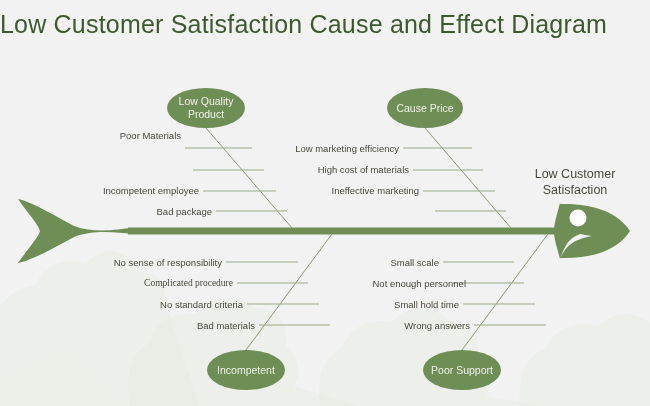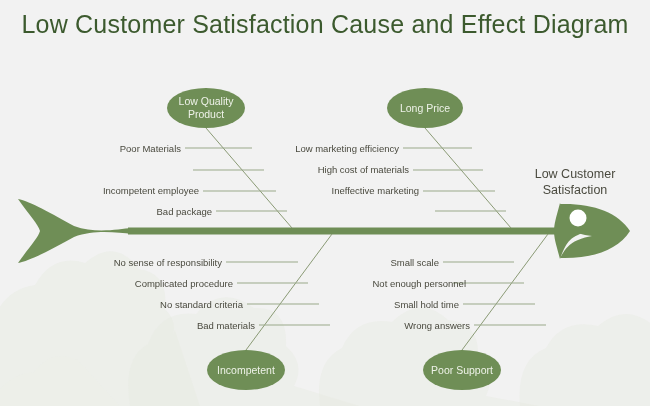--- a/index.html
+++ b/index.html
@@ -11,21 +11,20 @@
   }
   #canvas{
     position:relative;
     width:650px;height:406px;
     background:#f2f2f2;
   }
   #art{position:absolute;left:0;top:0;width:650px;height:406px;}
   .title{
     position:absolute;
     left:0;top:10px;width:650px;
-    text-align:center;
     font-size:25px;
     color:#3c5a2e;
     letter-spacing:.2px;
     white-space:nowrap;
   }
   .cat-label{
     position:absolute;
     color:#eef2e8;
     font-size:10.5px;
     text-align:center;
@@ -125,34 +124,34 @@
       </g>
   </svg>
 
   <div class="title">Low Customer Satisfaction Cause and Effect Diagram</div>
 
   <div class="effect-label" style="left:505px;top:166px;">Low Customer
 Satisfaction</div>
 
   <div class="cat-label" style="left:146px;top:95px;">Low Quality
 Product</div>
-  <div class="cat-label" style="left:365px;top:102px;">Long Price</div>
+  <div class="cat-label" style="left:365px;top:102px;">Cause Price</div>
   <div class="cat-label" style="left:186px;top:364px;">Incompetent</div>
   <div class="cat-label" style="left:402px;top:364px;">Poor Support</div>
 
-  <div class="cause-label left-side" style="left:60px;top:143px;width:121px;">Poor Materials</div>
+  <div class="cause-label left-side" style="left:60px;top:130px;width:121px;">Poor Materials</div>
   <div class="cause-label left-side" style="left:79px;top:185px;width:120px;">Incompetent employee</div>
   <div class="cause-label left-side" style="left:92px;top:206px;width:120px;">Bad package</div>
 
   <div class="cause-label left-side" style="left:279px;top:143px;width:120px;">Low marketing efficiency</div>
   <div class="cause-label left-side" style="left:289px;top:164px;width:120px;">High cost of materials</div>
   <div class="cause-label left-side" style="left:299px;top:185px;width:120px;">Ineffective marketing</div>
 
   <div class="cause-label left-side" style="left:102px;top:257px;width:120px;">No sense of responsibility</div>
-  <div class="cause-label left-side" style="left:113px;top:278px;width:120px;">Complicated procedure</div>
+  <div class="cause-label left-side" style="left:113px;top:278px;width:120px;font-family:Liberation Serif, serif;">Complicated procedure</div>
   <div class="cause-label left-side" style="left:123px;top:299px;width:120px;">No standard criteria</div>
   <div class="cause-label left-side" style="left:135px;top:320px;width:120px;">Bad materials</div>
 
   <div class="cause-label left-side" style="left:319px;top:257px;width:120px;">Small scale</div>
   <div class="cause-label left-side" style="left:346px;top:278px;width:120px;text-align:right;">Not enough personnel</div>
   <div class="cause-label left-side" style="left:339px;top:299px;width:120px;">Small hold time</div>
   <div class="cause-label left-side" style="left:350px;top:320px;width:120px;">Wrong answers</div>
 
 </div>
 

